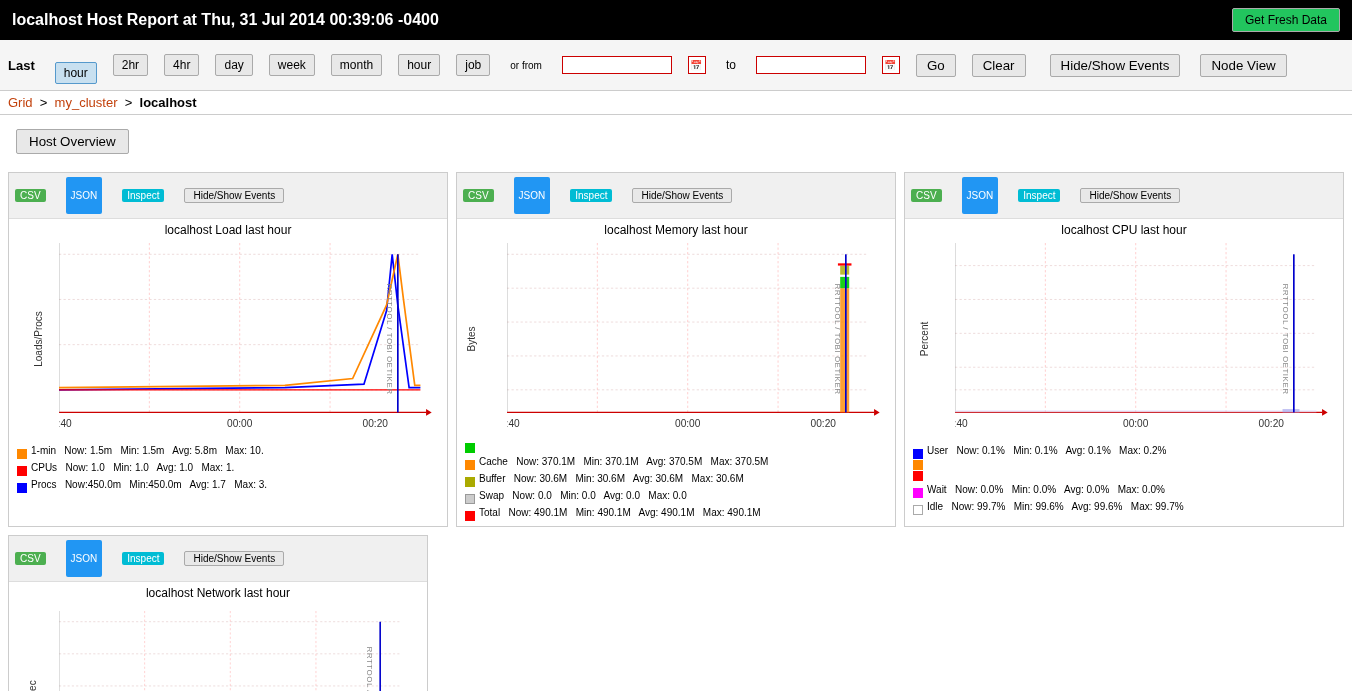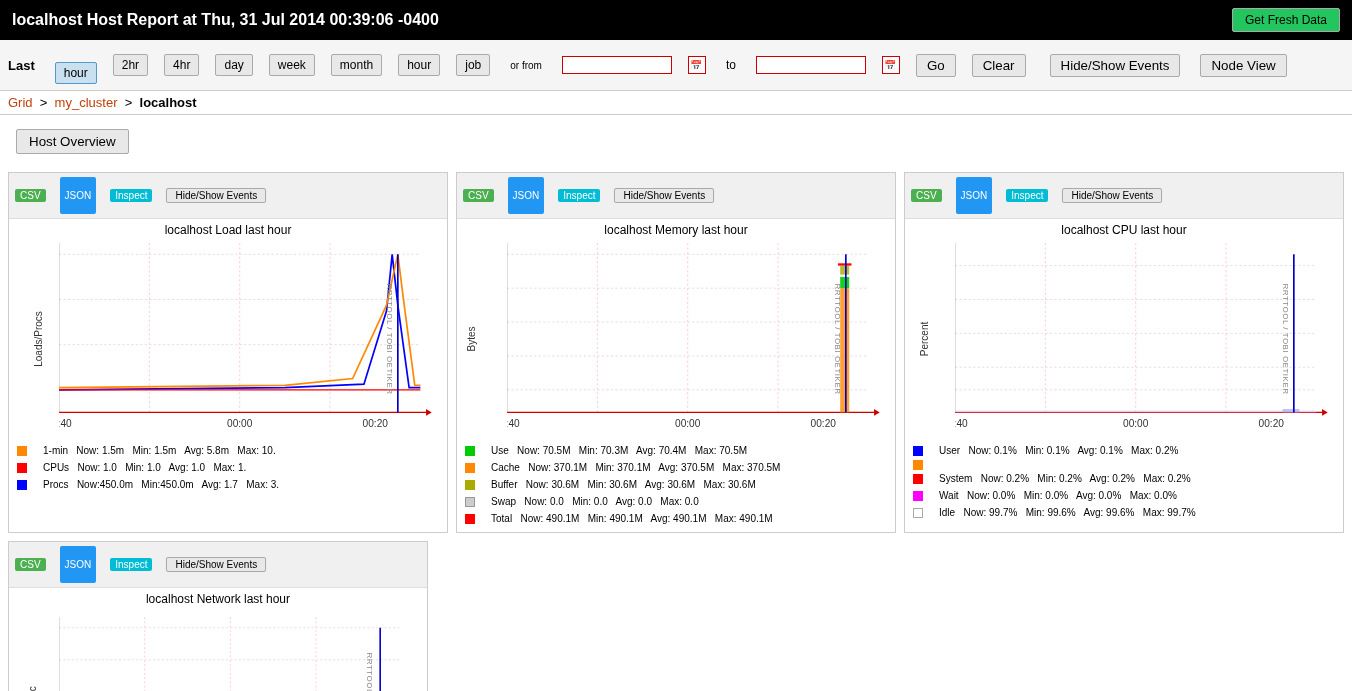--- a/index.html
+++ b/index.html
@@ -148,21 +148,21 @@
       min-width: 0;
     }
     
     .chart-panel-wide {
       flex: 0 0 420px;
     }
     
     .chart-toolbar {
       display: flex;
       align-items: center;
-      gap: 14px;
+      gap: 20px;
       padding: 4px 6px;
       background: #f0f0f0;
       border-bottom: 1px solid #ddd;
     }
     
     .btn-csv {
       padding: 1px 5px;
       background: #4CAF50;
       color: #fff;
       border: none;
@@ -215,22 +215,22 @@
     }
     
     .chart-legend {
       padding: 4px 8px;
       font-size: 10px;
       line-height: 1.6;
     }
     
     .legend-row {
       display: flex;
-      align-items: center;
-      gap: 16px;
+      align-items: flex-end;
+      gap: 4px;
       margin-bottom: 1px;
     }
     
     .legend-color {
       width: 10px;
       height: 10px;
       display: inline-block;
       flex-shrink: 0;
     }
     
@@ -412,21 +412,20 @@
 
           <rect x="293" y="18" width="12" height="2" fill="#ff0000"></rect>
 
           <line x1="300" y1="10" x2="300" y2="150" stroke="#0000cc" stroke-width="1.5"></line>
         </svg>
         <span class="rrdt-label">RRTTOOL / TOBI OETIKER</span>
       </div>
       <div class="chart-legend">
         <div class="legend-row">
           <span class="legend-color" style="background:#00cc00;"></span>
-          <span class="legend-text">Use &nbsp; Now: 70.5M &nbsp; Min: 70.3M &nbsp; Avg: 70.4M &nbsp; Max: 70.5M</span>
         </div>
         <div class="legend-row">
           <span class="legend-color" style="background:#ff8800;"></span>
           <span class="legend-text">Cache &nbsp; Now: 370.1M &nbsp; Min: 370.1M &nbsp; Avg: 370.5M &nbsp; Max: 370.5M</span>
         </div>
         <div class="legend-row">
           <span class="legend-color" style="background:#aaaa00;"></span>
           <span class="legend-text">Buffer &nbsp; Now: 30.6M &nbsp; Min: 30.6M &nbsp; Avg: 30.6M &nbsp; Max: 30.6M</span>
         </div>
         <div class="legend-row">
@@ -489,21 +488,20 @@
       <div class="chart-legend">
         <div class="legend-row">
           <span class="legend-color" style="background:#0000ff;"></span>
           <span class="legend-text">User &nbsp; Now: 0.1% &nbsp; Min: 0.1% &nbsp; Avg: 0.1% &nbsp; Max: 0.2%</span>
         </div>
         <div class="legend-row">
           <span class="legend-color" style="background:#ff8800;"></span>
         </div>
         <div class="legend-row">
           <span class="legend-color" style="background:#ff0000;"></span>
-          <span class="legend-text">System &nbsp; Now: 0.2% &nbsp; Min: 0.2% &nbsp; Avg: 0.2% &nbsp; Max: 0.2%</span>
         </div>
         <div class="legend-row">
           <span class="legend-color" style="background:#ff00ff;"></span>
           <span class="legend-text">Wait &nbsp; Now: 0.0% &nbsp; Min: 0.0% &nbsp; Avg: 0.0% &nbsp; Max: 0.0%</span>
         </div>
         <div class="legend-row">
           <span class="legend-color" style="background:#ffffff;border:1px solid #aaa;"></span>
           <span class="legend-text">Idle &nbsp; Now: 99.7% &nbsp; Min: 99.6% &nbsp; Avg: 99.6% &nbsp; Max: 99.7%</span>
         </div>
       </div>

